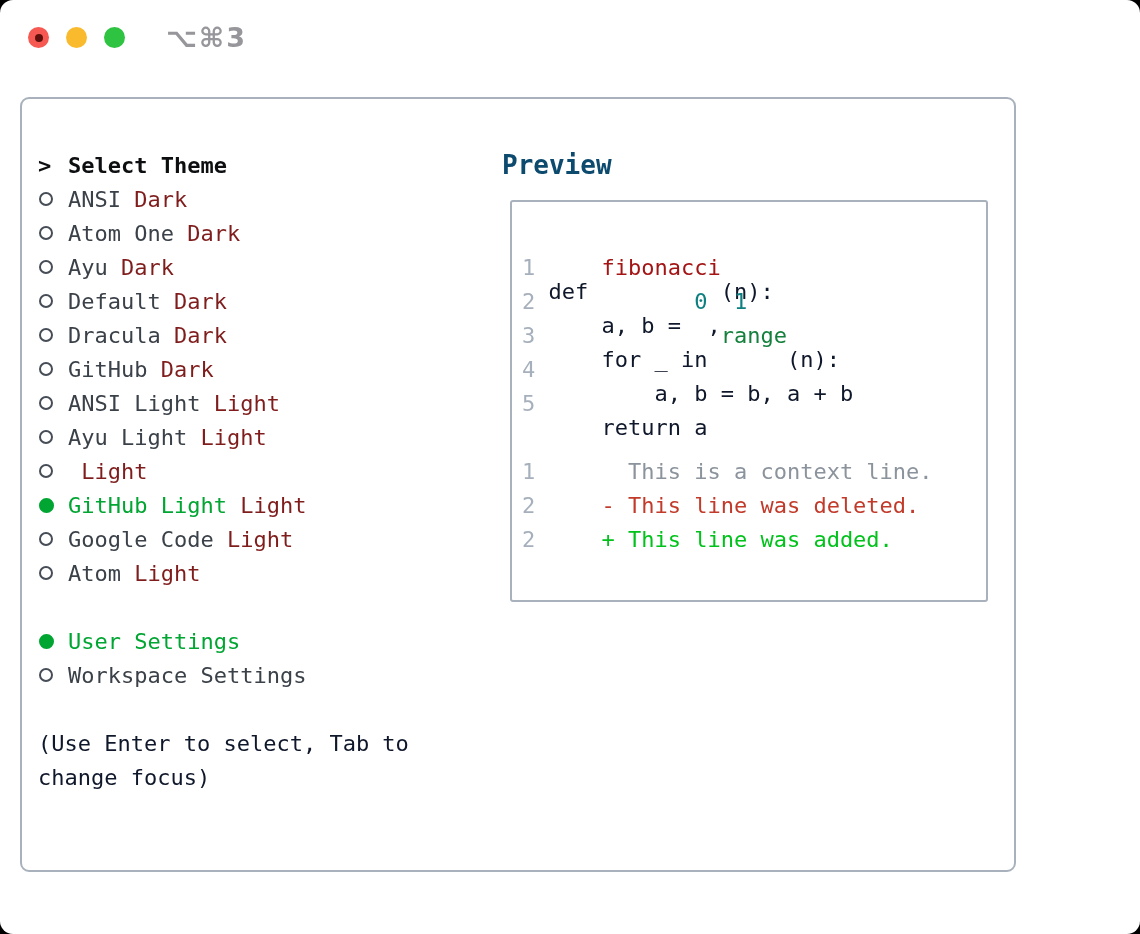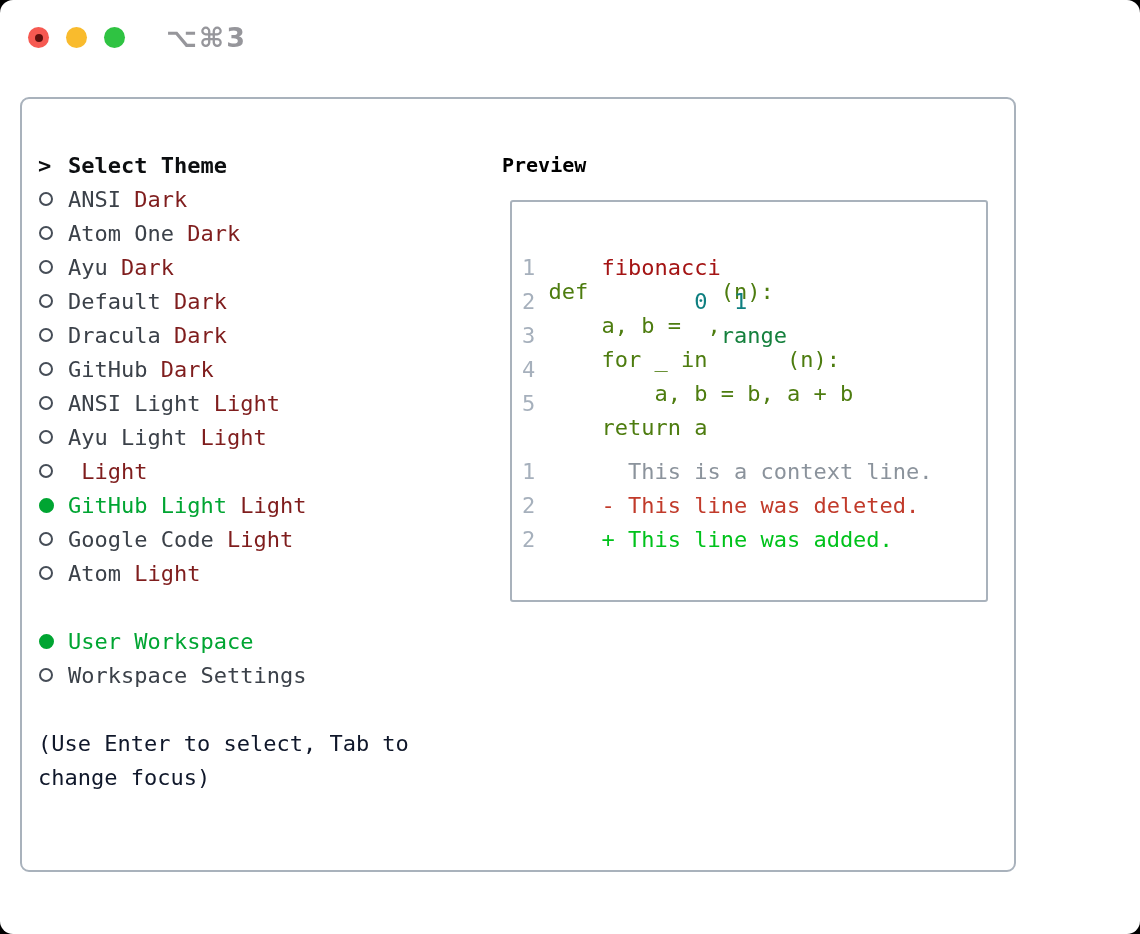--- a/index.html
+++ b/index.html
@@ -38,30 +38,30 @@
   .list-header{font-weight:bold;color:#0c0e10;}
   .name{color:#3b4149;}
   .name.sel{color:#00a532;}
   .variant{color:#7f1d1d;}
   .apply-header{color:#101316;}
   .hint{color:#0f172a;}
 
   
   .preview-title{
     position:absolute;left:480px;top:49px;height:34px;display:flex;align-items:center;
-    font-weight:bold;font-size:20px;color:#000000;
+    font-weight:bold;font-size:26px;color:#0c4a6e;
   }
   .preview-box{
     position:absolute;left:488px;top:101px;width:478px;height:402px;box-sizing:border-box;
     border:2px solid #a9b2bc;border-radius:3px;background:#fff;
   }
   .code{position:absolute;left:10px;top:48px;font-size:22px;}
   .crow{height:34px;display:flex;align-items:center;white-space:pre;}
   .ln{display:inline-block;width:2ch;color:#a6b0bc;flex:none;}
-  .tk-code{color:#4d7c0f;margin-top:48px;}
+  .tk-code{color:#0f172a;margin-top:48px;}
   .tk-func{color:#a41414;}
   .tk-num{color:#0e7f80;}
   .tk-builtin{color:#15803d;}
   .d-context{color:#8b939c;}
   .d-deleted{color:#c13a2a;}
   .d-added{color:#00c21b;}
 </style>
 </head>
 <body>
 
@@ -96,21 +96,21 @@
           <div class="row"><span class="marker"><span class="bullet"></span></span><span class="variant"> Light</span></div>
           <div class="row"><span class="marker"><span class="bullet sel"></span></span><span class="name sel">GitHub Light</span><span class="variant"> Light</span></div>
           <div class="row"><span class="marker"><span class="bullet"></span></span><span class="name">Google Code</span><span class="variant"> Light</span></div>
           <div class="row"><span class="marker"><span class="bullet"></span></span><span class="name">Atom</span><span class="variant"> Light</span></div>
         </div>
 
       <div class="row"></div>
 
 
       <div id="apply-rows">
-          <div class="row"><span class="marker"><span class="bullet sel"></span></span><span class="name sel">User Workspace</span></div>
+          <div class="row"><span class="marker"><span class="bullet sel"></span></span><span class="name sel">User Settings</span></div>
           <div class="row"><span class="marker"><span class="bullet"></span></span><span class="name">Workspace Settings</span></div>
         </div>
 
       <div class="row"></div>
 
       <div class="row hint">(Use Enter to select, Tab to</div>
       <div class="row hint">change focus)</div>
     </div>
 
     <div class="preview-title">Preview</div>

